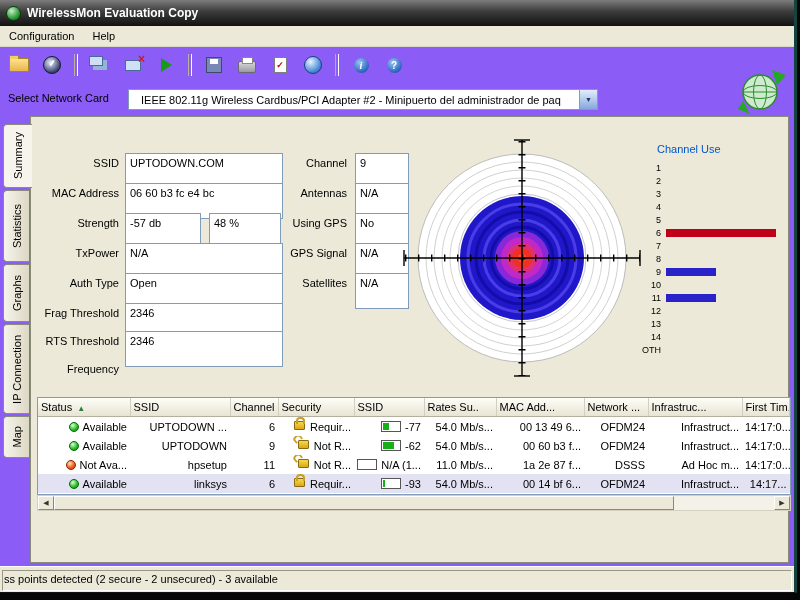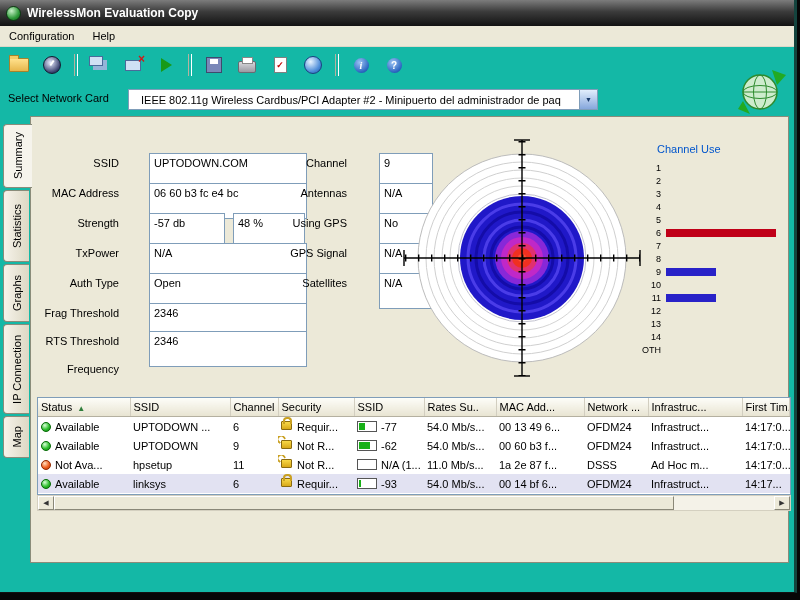--- a/index.html
+++ b/index.html
@@ -1,18 +1,18 @@
 <!DOCTYPE html>
 <html><head>
 <meta charset="utf-8">
 <style>
   html,body{margin:0;padding:0;width:800px;height:600px;overflow:hidden;}
   body{font-family:"Liberation Sans",sans-serif;font-size:11px;color:#000;background:#000;}
   .screen{position:relative;width:800px;height:600px;background:#060606;}
-  .window{position:absolute;left:0;top:0;width:794px;height:592px;background:#14b8a6;border-right:3px solid #14443e;border-bottom:1px solid #111;}
+  .window{position:absolute;left:0;top:0;width:794px;height:592px;background:#8b5cf6;border-right:3px solid #14443e;border-bottom:1px solid #111;}
 
   
   .titlebar{position:absolute;top:0;left:0;width:100%;height:26px;background:linear-gradient(#7c7c7c,#3b3b3b 45%,#121212);color:#fff;display:flex;align-items:center;padding:0 6px;font-weight:bold;font-size:12px;box-sizing:border-box;}
   .app-icon{width:13px;height:13px;border-radius:50%;background:radial-gradient(circle at 35% 30%,#c8f0c8,#2f9a3a 60%,#0c5c18);margin-right:6px;border:1px solid #0a3a10;}
 
   
   .menubar{position:absolute;top:26px;left:0;width:100%;height:20px;background:#ECE9D8;border-bottom:1px solid #dcd8c8;display:flex;align-items:center;}
   .menu-item{padding:3px 9px;cursor:default;}
 
   
@@ -51,38 +51,38 @@
   .main{position:absolute;left:0;top:114px;width:791px;height:452px;}
   .vtabs{position:absolute;left:3px;top:10px;width:28px;z-index:2;}
   .vtab{width:25px;margin-bottom:2px;background:linear-gradient(to right,#f6f3ea,#ddd8c4);border:1px solid #8a8c7a;border-right:none;border-radius:4px 0 0 4px;display:flex;align-items:center;justify-content:center;}
   .vtab span{writing-mode:vertical-rl;transform:rotate(180deg);white-space:nowrap;}
   .vtab.active{width:28px;background:#f6f4ec;z-index:3;position:relative;margin-right:-1px;}
   .page{position:absolute;left:30px;top:2px;right:2px;bottom:3px;background:#ECE9D8;border:1px solid #8a8c7a;}
 
   
   .field-label{position:absolute;left:2px;width:86px;text-align:right;line-height:20px;}
   .field-label-r{position:absolute;left:240px;width:76px;text-align:right;line-height:20px;}
-  .field-box{position:absolute;height:36px;background:#fff;border:1px solid #7f9db9;line-height:18px;padding:0 4px;overflow:hidden;white-space:nowrap;box-sizing:border-box;margin-left:24px;}
+  .field-box{position:absolute;height:36px;background:#fff;border:1px solid #7f9db9;line-height:18px;padding:0 4px;overflow:hidden;white-space:nowrap;box-sizing:border-box;}
 
   
   .radar{position:absolute;left:366px;top:16px;}
 
   
   .channel-title{position:absolute;left:626px;top:26px;color:#0055cc;}
   .channel-list{position:absolute;left:608px;top:44px;}
   .ch-row{height:13px;display:flex;align-items:center;}
   .ch-num{width:22px;text-align:right;font-size:9px;margin-right:5px;}
   .ch-bar{height:8px;display:inline-block;border:1px solid rgba(0,0,0,0.35);box-sizing:border-box;}
 
   
   .table-wrap{position:absolute;left:6px;top:280px;width:754px;height:98px;background:#fff;border:1px solid #7f9db9;overflow:hidden;box-sizing:border-box;}
   table{width:100%;border-collapse:collapse;table-layout:fixed;font-size:11px;}
   th{background:linear-gradient(#fdfdf8,#e8e4d2);border-right:1px solid #d2cec0;border-bottom:1px solid #b4b0a0;font-weight:normal;text-align:left;height:18px;padding:0 3px;white-space:nowrap;overflow:hidden;}
   td{height:19px;padding:0 3px;white-space:nowrap;overflow:hidden;}
-  tr.net-row{background:#fff;}
+  tr.net-row{background:#fff;text-align:right;}
   tr.net-row.selected{background:#e2e2f2;}
   .sort::after{content:"\25b2";color:#2e7d3a;font-size:8px;margin-left:5px;}
   .led{display:inline-block;width:10px;height:10px;border-radius:50%;margin-right:4px;vertical-align:-1px;}
   .led.green{background:radial-gradient(circle at 35% 30%,#d8ffd8,#30c030 55%,#0a7a0a);border:1px solid #076a07;box-sizing:border-box;}
   .led.red{background:radial-gradient(circle at 35% 30%,#ffe0c0,#f06020 55%,#b03000);border:1px solid #902800;box-sizing:border-box;}
   .lock{position:relative;display:inline-block;width:9px;height:7px;background:linear-gradient(#f8d848,#d8a818);border:1px solid #8a6a10;border-radius:1px;margin-right:5px;vertical-align:1px;}
   .lock::before{content:"";position:absolute;left:1px;top:-5px;width:5px;height:5px;border:2px solid #c9a021;border-bottom:none;border-radius:4px 4px 0 0;}
   .lock.open::before{left:-6px;top:-6px;transform:rotate(-40deg);}
   .meter{display:inline-block;width:18px;height:9px;border:1px solid #555;background:#fff;margin-right:4px;vertical-align:-1px;position:relative;}
   .meter-fill{position:absolute;left:1px;top:1px;bottom:1px;background:#18b018;}
@@ -381,15 +381,20 @@
 
         <div class="hscroll">
           <div class="sbtn left"></div>
           <div class="sthumb"></div>
           <div class="sbtn right"></div>
         </div>
 
       </div>
     </div>
 
+    <div class="statusbar">
+      <div class="status-panel">
+        <span>ss points detected  (2 secure - 2 unsecured) - 3 available</span>
+      </div>
+    </div>
 
   </div>
 </div>
 
 </body></html>

